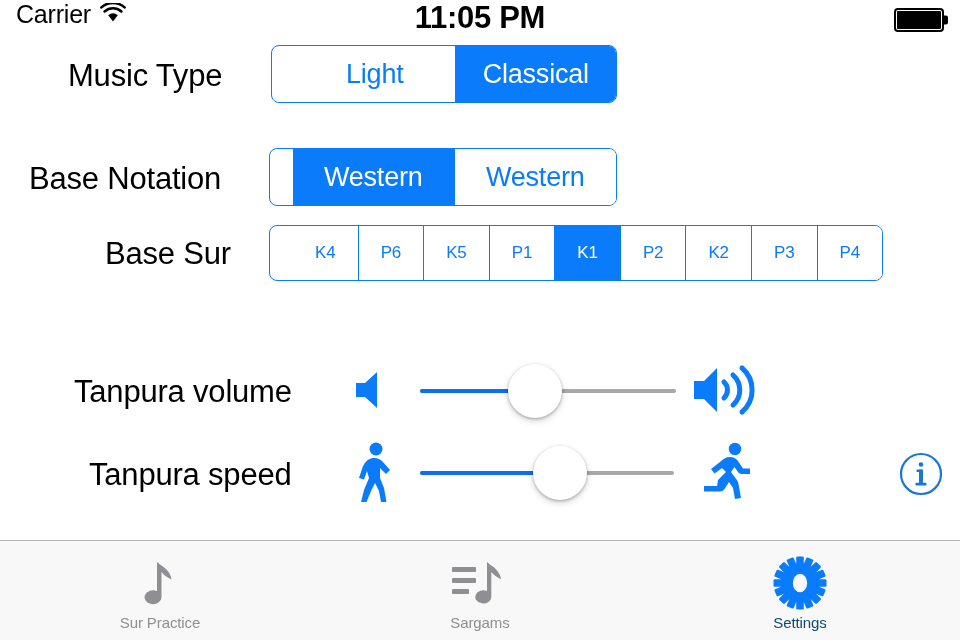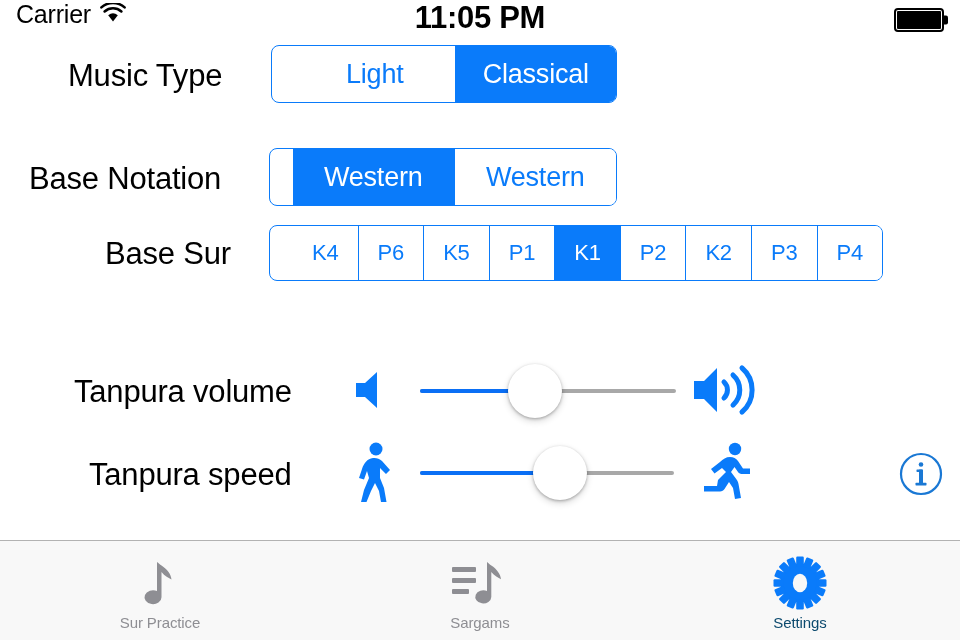--- a/index.html
+++ b/index.html
@@ -125,21 +125,21 @@
     color: #ffffff;
   }
 
   #music-type-seg { position: absolute; left: 263px; top: 5px; width: 346px; height: 58px; }
   #music-type-seg .seg-item { width: 50%; height: 100%; }
 
   #base-notation-seg { position: absolute; left: 261px; top: 108px; width: 348px; height: 58px; }
   #base-notation-seg .seg-item { width: 50%; height: 100%; }
 
   #base-sur-seg { position: absolute; left: 261px; top: 185px; width: 614px; height: 56px; }
-  #base-sur-seg .seg-item { flex: 1 1 0; height: 100%; font-size: 22px; }
+  #base-sur-seg .seg-item { flex: 1 1 0; height: 100%; font-size: 17px; }
 
   #music-type-label { left: 60px; top: 18px; }
   #base-notation-label { left: 21px; top: 121px; }
   #base-sur-label { left: 97px; top: 196px; }
   .slider-track-wrap {
     position: relative;
     height: 40px;
     display: flex;
     align-items: center;
   }

